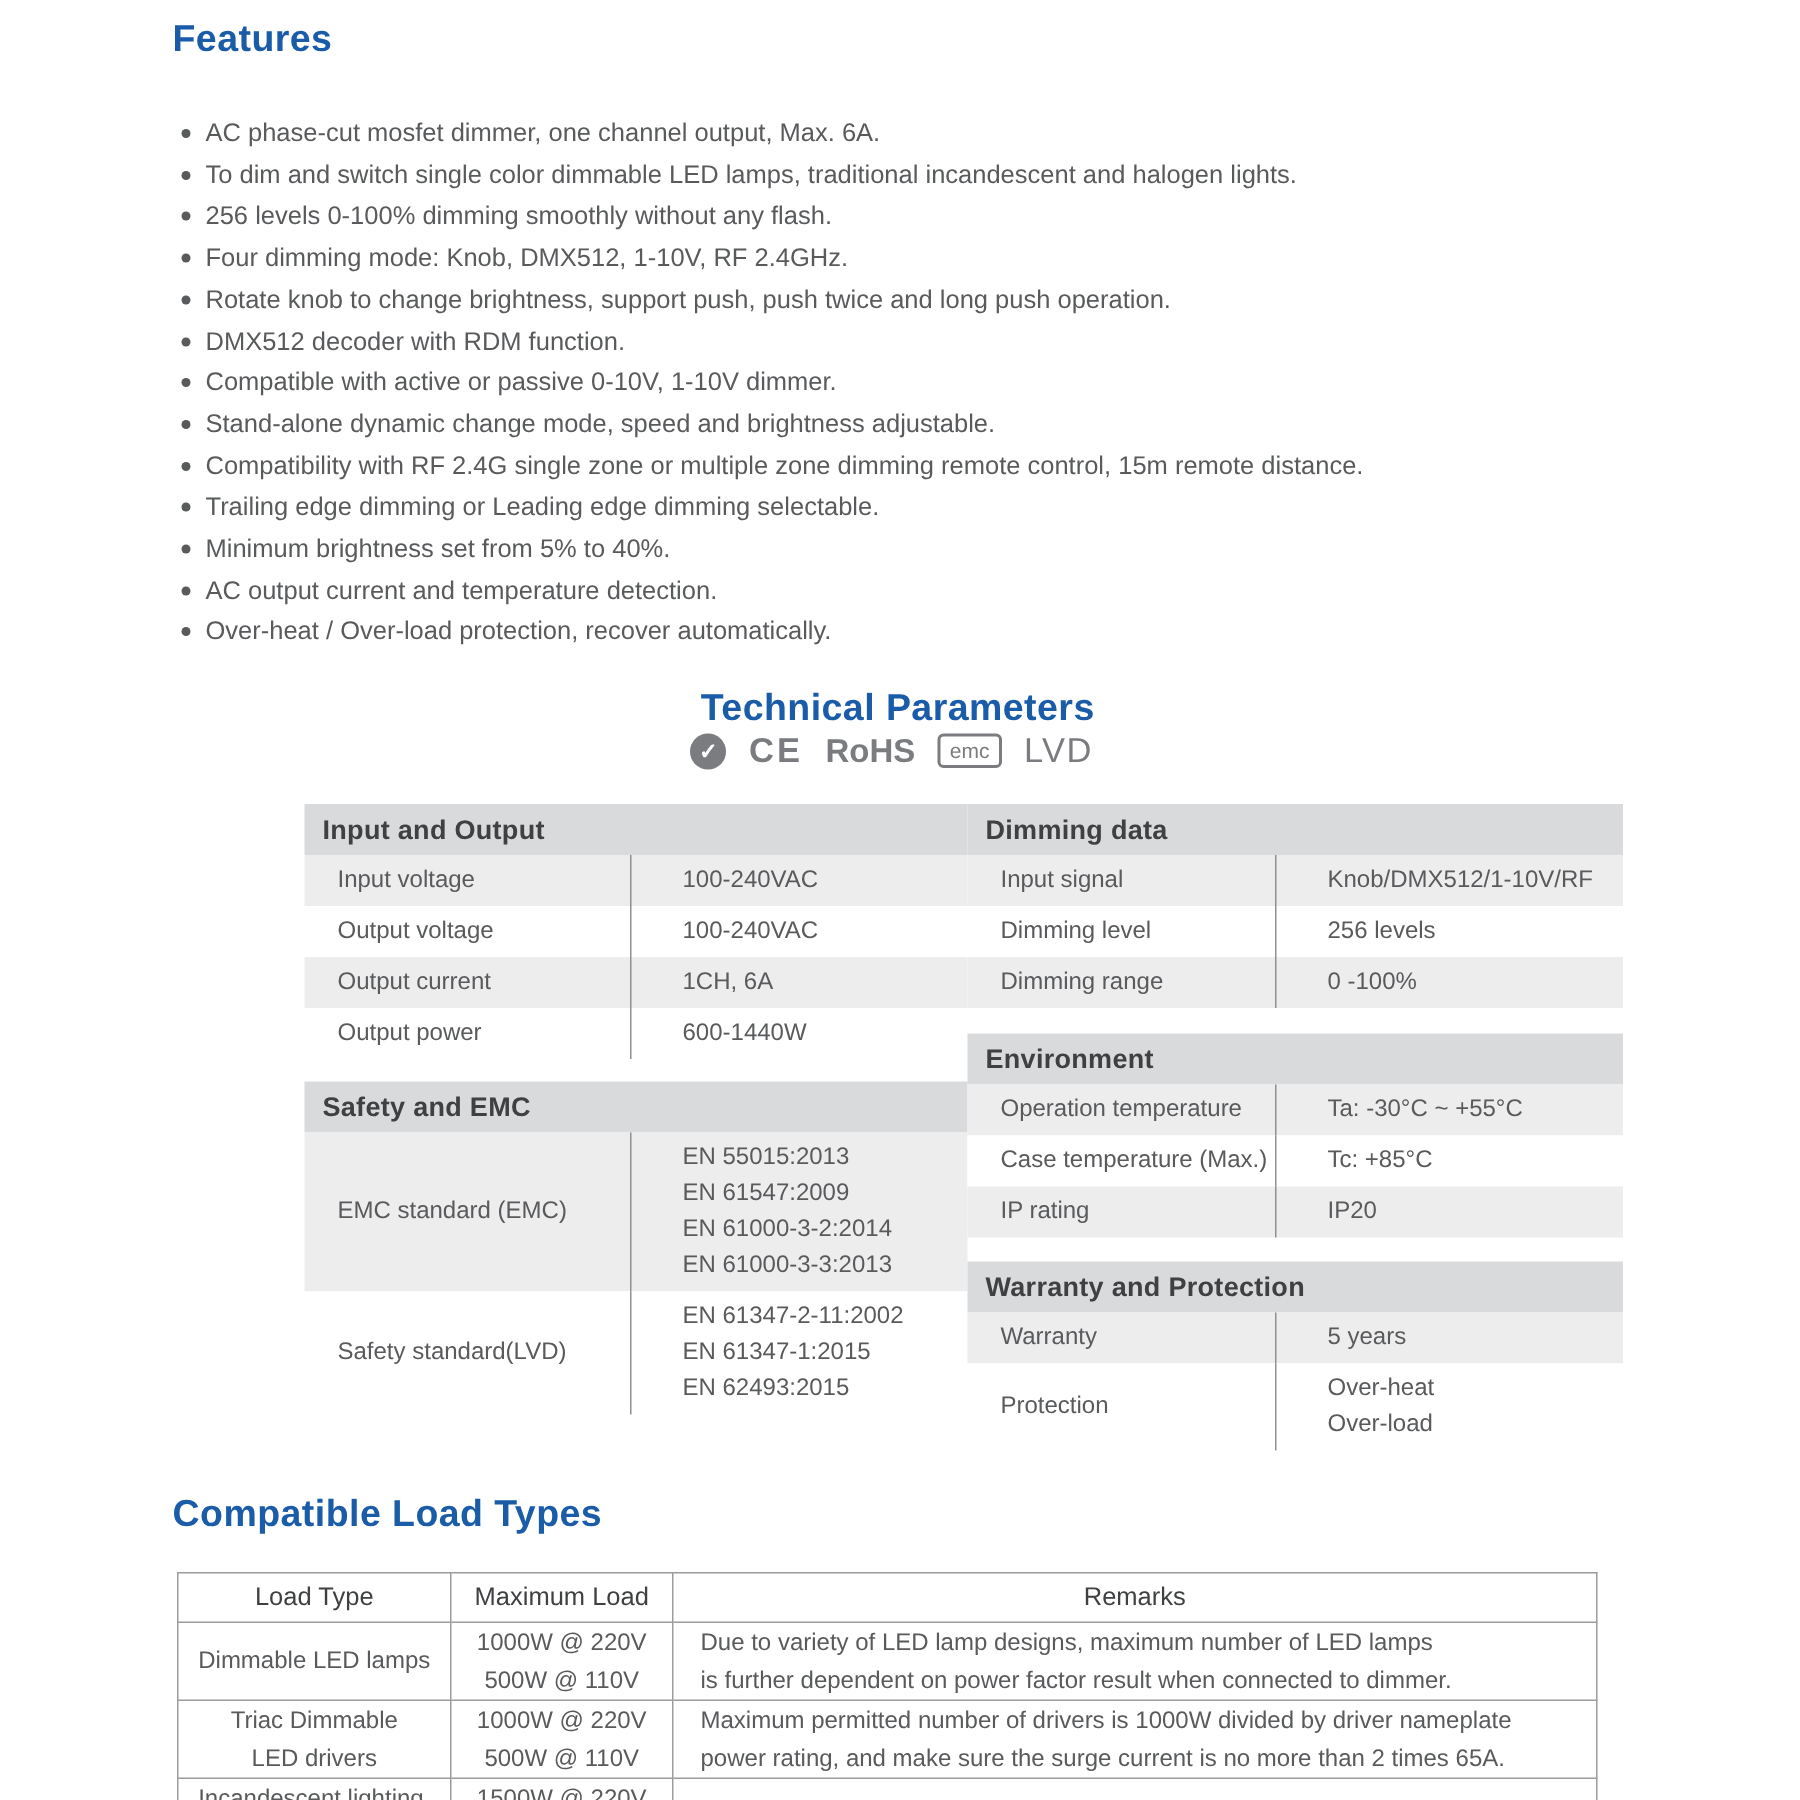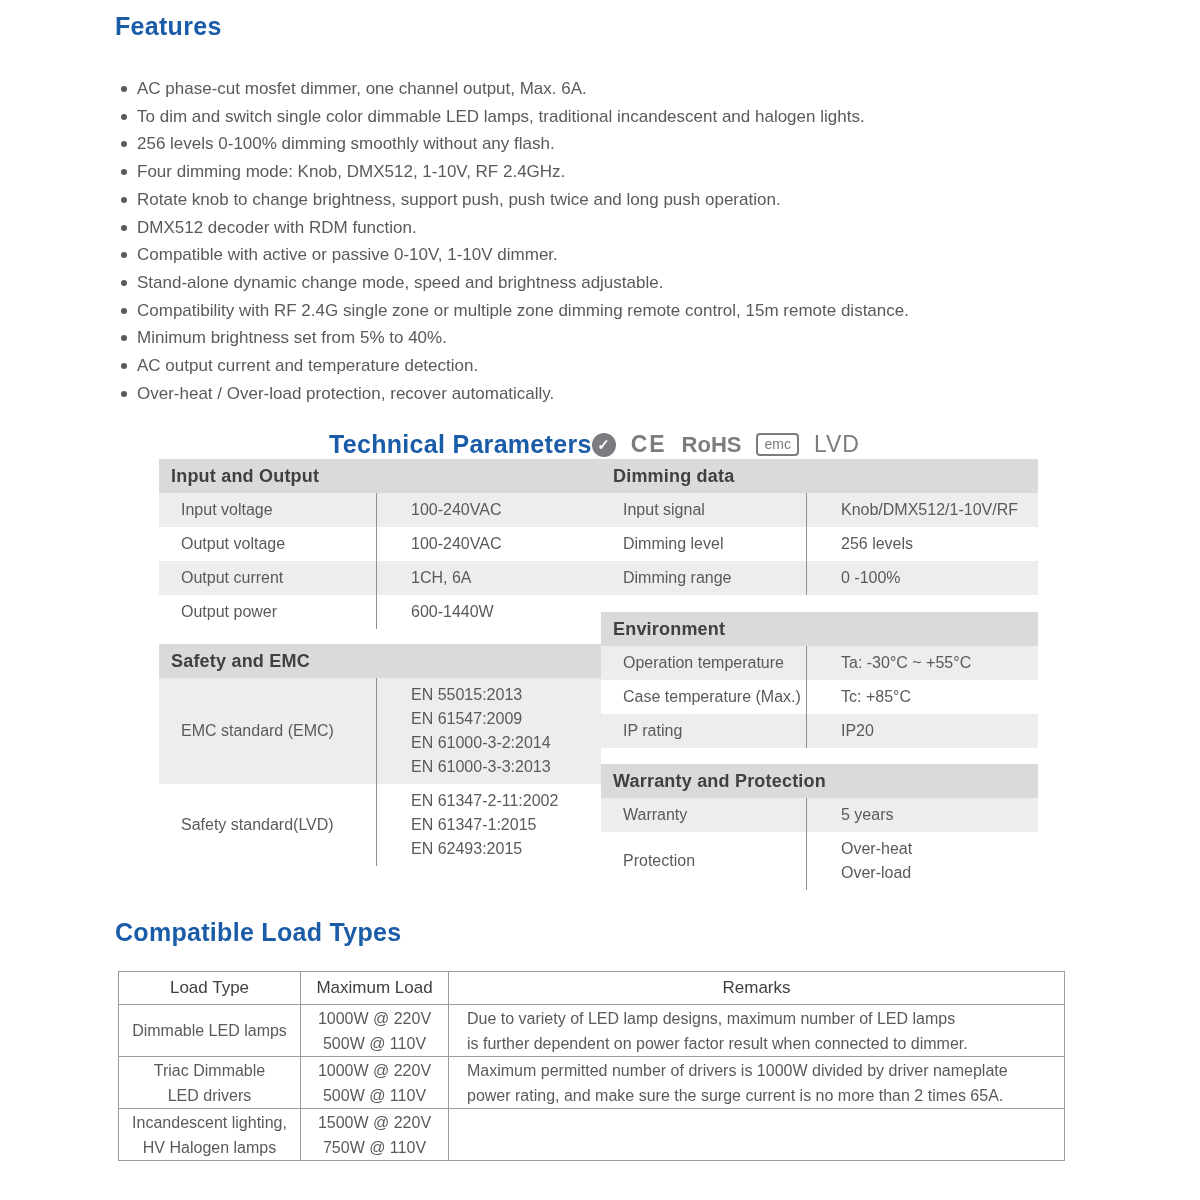--- a/index.html
+++ b/index.html
@@ -13,31 +13,31 @@
   .page { position:relative; width:1200px; height:1200px; padding:12px 118px 0 115px; }
 
   .blue-title { color:#1a5ca8; font-size:25px; font-weight:700; letter-spacing:0.3px; }
 
   
   .feature-list { list-style:none; margin-top:34px; margin-left:6px; }
   .feature-list li { display:flex; font-size:17px; line-height:27.7px; }
   .bullet { width:6px; height:6px; border-radius:50%; background:#595a5c; flex:none; margin:11px 10px 0 0; }
 
   
-  .tech-head { display:flex; justify-content:center; align-items:center; margin-top:23px; }
+  .tech-head { display:flex; justify-content:flex-start; align-items:center; margin-top:23px;flex-direction:column; }
   .certs { display:flex; align-items:center; gap:15px; color:#7b7c7f; padding-right:8px; }
   .ctick { width:24px; height:24px; border-radius:50%; background:#7b7c7f; color:#ffffff;
            display:flex; align-items:center; justify-content:center; font-size:15px; font-weight:700; }
   .ce   { font-size:23px; font-weight:600; letter-spacing:2px; }
   .rohs { font-size:22px; font-weight:700; }
   .emcbox { font-size:14px; border:2px solid #7b7c7f; border-radius:4px; padding:0 6px; line-height:19px; }
   .lvd  { font-size:23px; letter-spacing:1px; }
 
   
-  .tables { display:flex; justify-content:center; }
+  .tables { display:flex; justify-content:flex-end; margin-top:22px; }
   .col-left  { width:442px; }
   .col-right { width:437px; }
   .spec-header {
     background:#d9dadb; height:34px; line-height:34px;
     padding-left:12px; font-size:18px; font-weight:700; color:#3f4042; letter-spacing:0.2px;
   }
   .spec-row { display:flex; min-height:34px; background:#ffffff; }
   .spec-row.shade { background:#ededee; }
   .spec-label { display:flex; align-items:center; font-size:16px; padding-left:22px; flex:none; }
   .col-left  .spec-label { width:217px; }
@@ -98,20 +98,24 @@
       <li>
           <span class="bullet"></span>
           <span>Stand-alone dynamic change mode, speed and brightness adjustable.</span>
         </li>
       <li>
           <span class="bullet"></span>
           <span>Compatibility with RF 2.4G single zone or multiple zone dimming remote control, 15m remote distance.</span>
         </li>
       <li>
           <span class="bullet"></span>
+          <span>Trailing edge dimming or Leading edge dimming selectable.</span>
+        </li>
+      <li>
+          <span class="bullet"></span>
           <span>Minimum brightness set from 5% to 40%.</span>
         </li>
       <li>
           <span class="bullet"></span>
           <span>AC output current and temperature detection.</span>
         </li>
       <li>
           <span class="bullet"></span>
           <span>Over-heat / Over-load protection, recover automatically.</span>
         </li>

